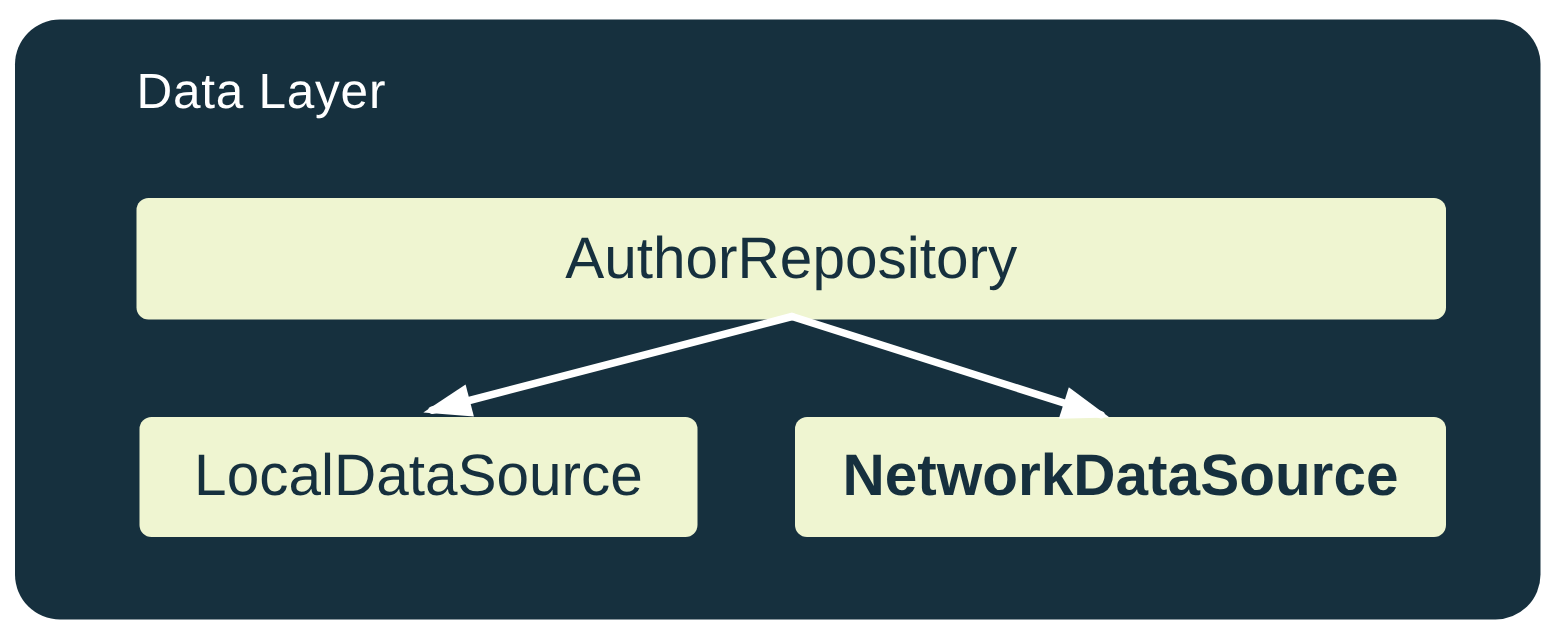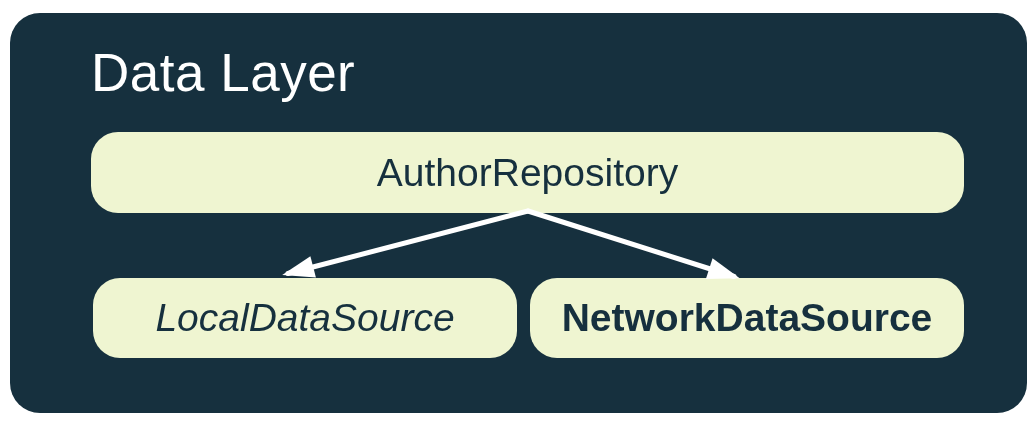--- a/index.html
+++ b/index.html
@@ -22,50 +22,49 @@
     width: 1017px;
     height: 400px;
     border-radius: 30px;
     background: #16303E;
   }
   .title {
     position: absolute;
     left: 81px;
     top: 29px;
     margin: 0;
-    font-size: 53px;
+    font-size: 33px;
     font-weight: 400;
     letter-spacing: 0.5px;
     color: #FFFFFF;
     white-space: nowrap;
   }
   .node {
     position: absolute;
     background: #EFF5D1;
-    border-radius: 27px;
+    border-radius: 8px;
     display: flex;
     align-items: center;
     justify-content: center;
     font-size: 39px;
     font-weight: 400;
     color: #16303E;
     white-space: nowrap;
   }
   .node-author {
     left: 81px;
     top: 119px;
     width: 873px;
     height: 81px;
   }
   .node-local {
     left: 83px;
     top: 265px;
-    width: 424px;
+    width: 372px;
     height: 80px;
-    font-style: italic;
   }
   .node-network {
     left: 520px;
     top: 265px;
     width: 434px;
     height: 80px;
     font-weight: bold;
   }
   .arrows {
     position: absolute;

